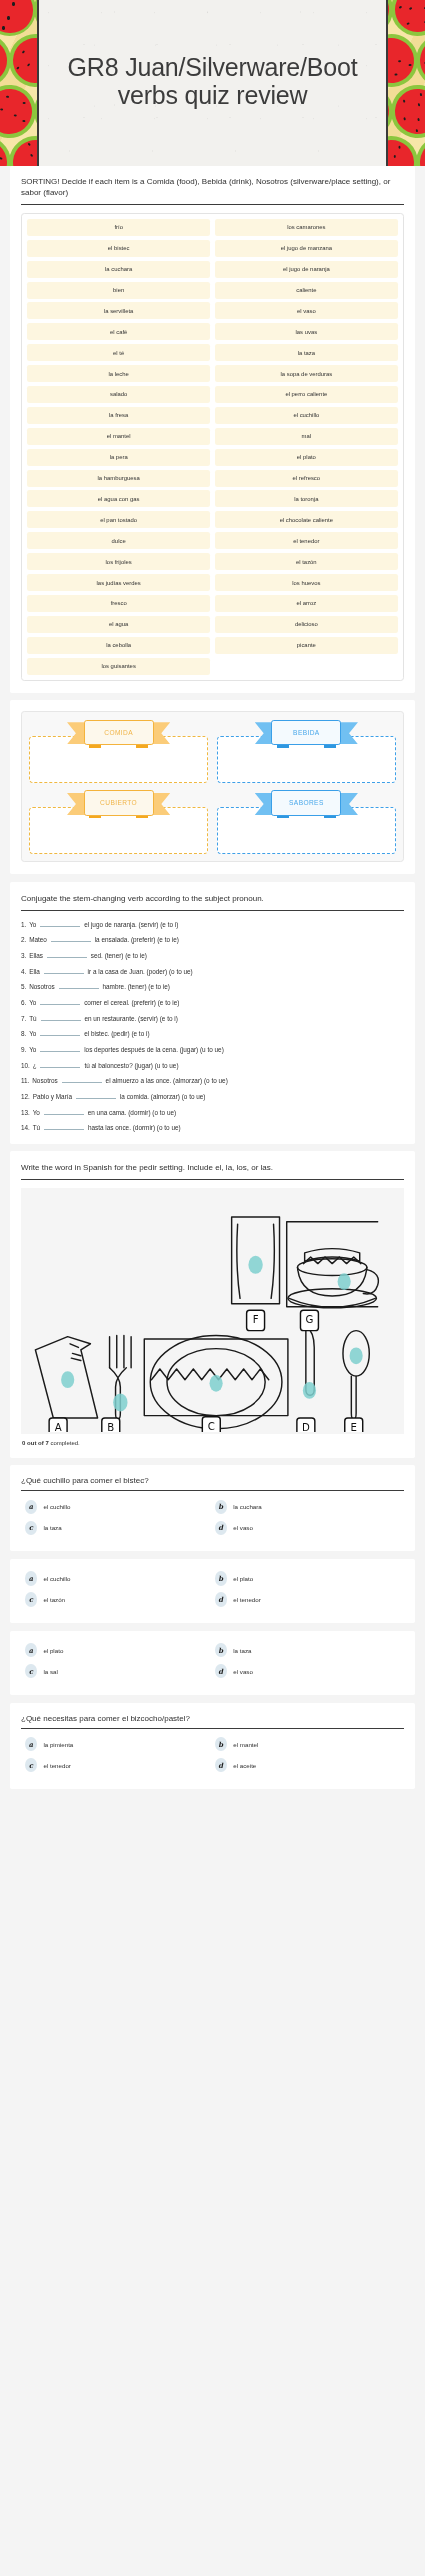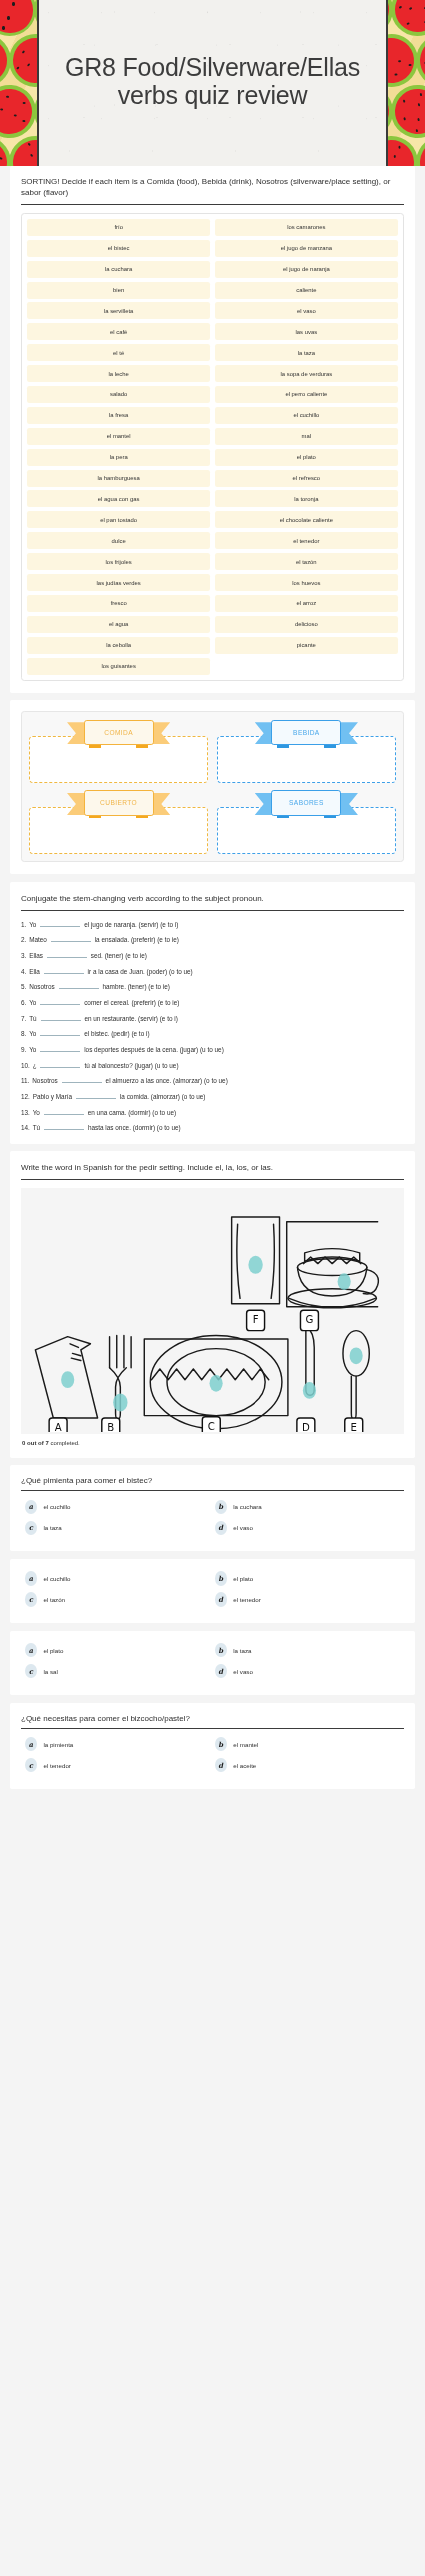--- a/index.html
+++ b/index.html
@@ -550,21 +550,21 @@
         <div class="seed" style="left: 29px; top: 19px;"></div>
         <div class="seed" style="left: 11px; top: 28px;"></div>
         <div class="seed" style="left: 34px; top: 10px;"></div>
       </div>
       <div class="melon" style="width: 53px; height: 53px; left: 416px; top: 136px; transform: rotate(29deg);">
         <div class="rind"></div>
         <div class="flesh"></div>
       </div>
     </div>
   <div class="headerpanel">
-    <div class="quiz-title">GR8 Food/Silverware/Ellas verbs quiz review</div>
+    <div class="quiz-title">GR8 Juan/Silverware/Boot verbs quiz review</div>
   </div>
 </div>
 
 <div class="card card-first">
   <div class="prompt">SORTING! Decide if each item is a Comida (food),  Bebida (drink),  Nosotros (silverware/place setting), or sabor (flavor)</div>
   <div class="tilebox">
     <div class="tilegrid" id="tilegrid">
         <div class="tile">frío</div>
         <div class="tile">los camarones</div>
         <div class="tile">el bistec</div>
@@ -822,21 +822,21 @@
         </g>
     </svg>
   </div>
   <div class="completed">
     <b>0 out of 7</b><span> completed.</span>
   </div>
 </div>
 
 <div id="mc-container">
     <div class="card">
-      <div class="mc-q">¿Qué pimienta para comer el bistec?</div>
+      <div class="mc-q">¿Qué cuchillo para comer el bistec?</div>
       <div class="mc-grid">
         <div class="mc-opt">
           <span class="mc-letter">a</span>
           <span class="mc-text">el cuchillo</span>
         </div>
         <div class="mc-opt">
           <span class="mc-letter">b</span>
           <span class="mc-text">la cuchara</span>
         </div>
         <div class="mc-opt">

